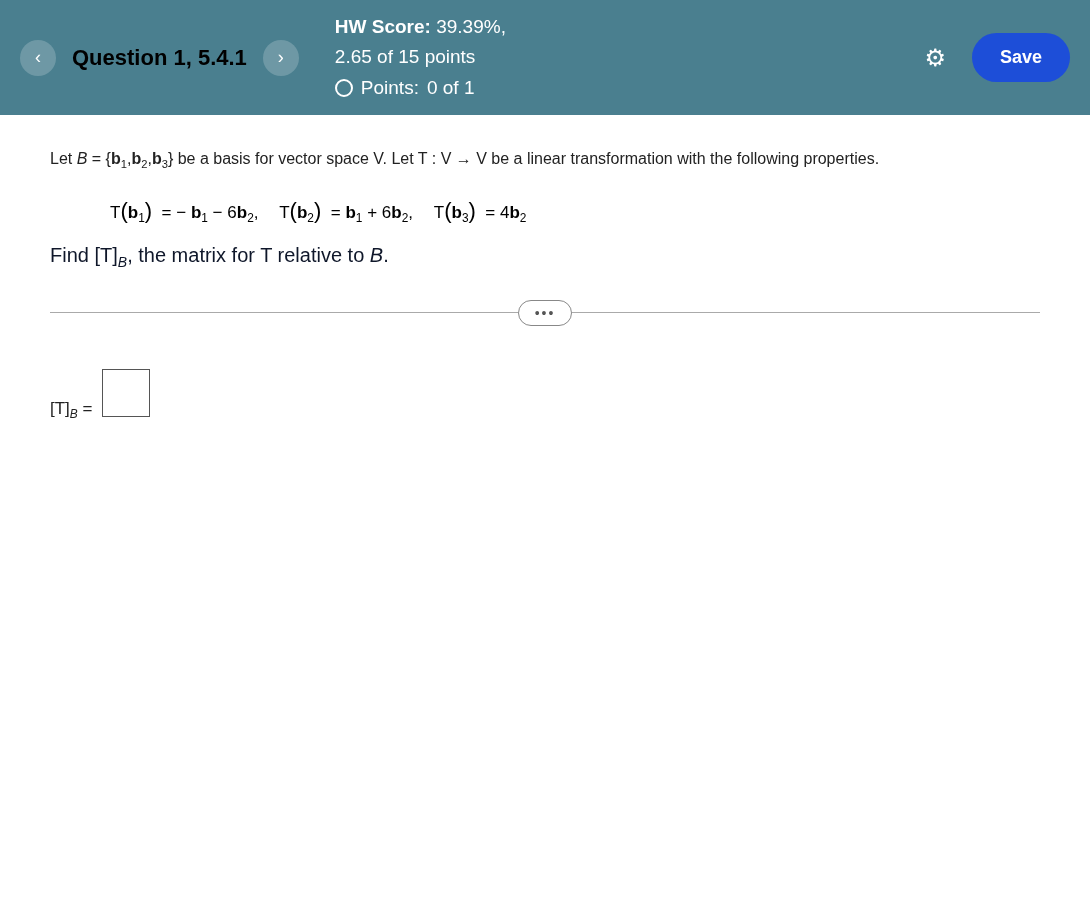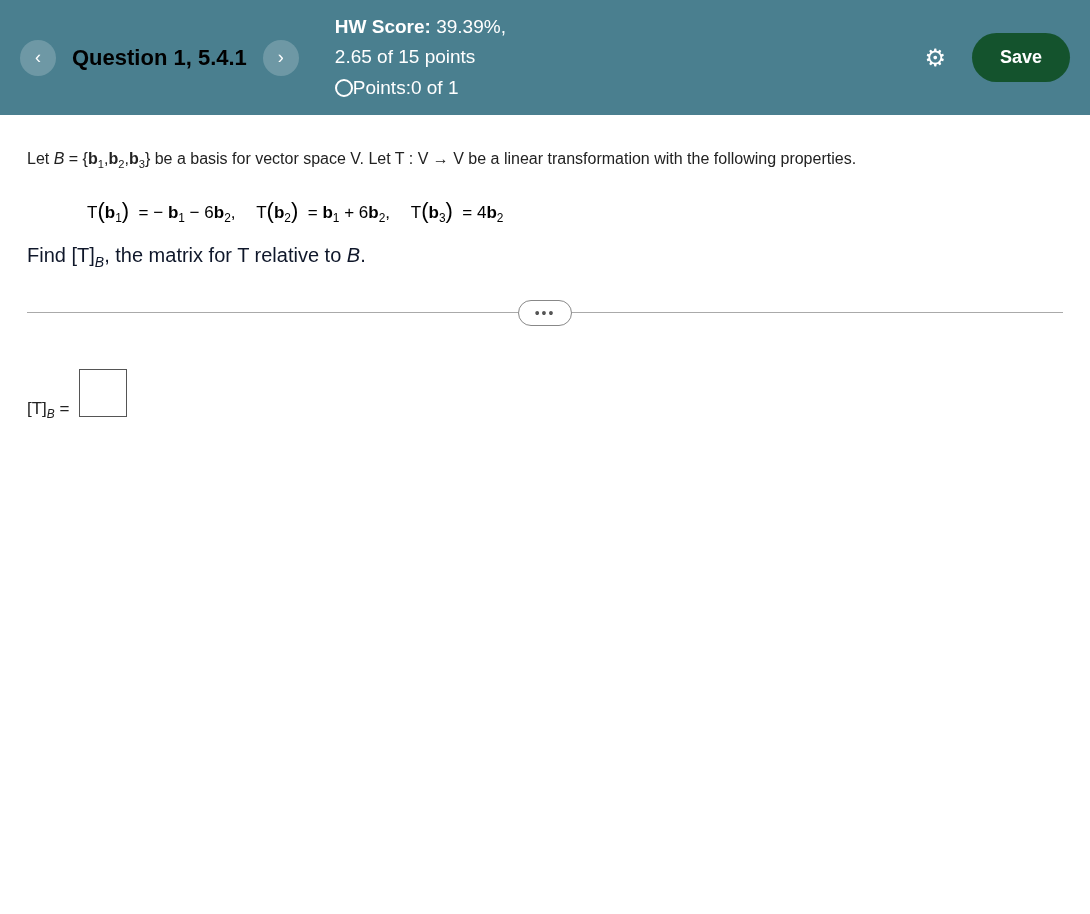--- a/index.html
+++ b/index.html
@@ -50,56 +50,56 @@
       padding-left: 20px;
     }
 
     .score-section .hw-score-label {
       font-weight: bold;
     }
 
     .points-row {
       display: flex;
       align-items: center;
-      gap: 0;
+      gap: 8px;
     }
 
     .points-circle {
       width: 18px;
       height: 18px;
       border: 2px solid white;
       border-radius: 50%;
       display: inline-block;
       flex-shrink: 0;
     }
 
     .settings-icon {
       color: white;
       font-size: 24px;
       cursor: pointer;
       margin-left: auto;
       flex-shrink: 0;
     }
 
     .save-btn {
-      background: #14532d;
+      background: #1d4ed8;
       color: white;
       border: none;
       border-radius: 30px;
       padding: 14px 28px;
       font-size: 18px;
       font-weight: bold;
       cursor: pointer;
       flex-shrink: 0;
       margin-left: 10px;
     }
 
     
     .content {
-      padding: 30px 27px;
+      padding: 30px 50px;
     }
 
     .problem-text {
       font-size: 16px;
       line-height: 1.7;
       color: #222;
       margin-bottom: 24px;
     }
 
     .math-block {

